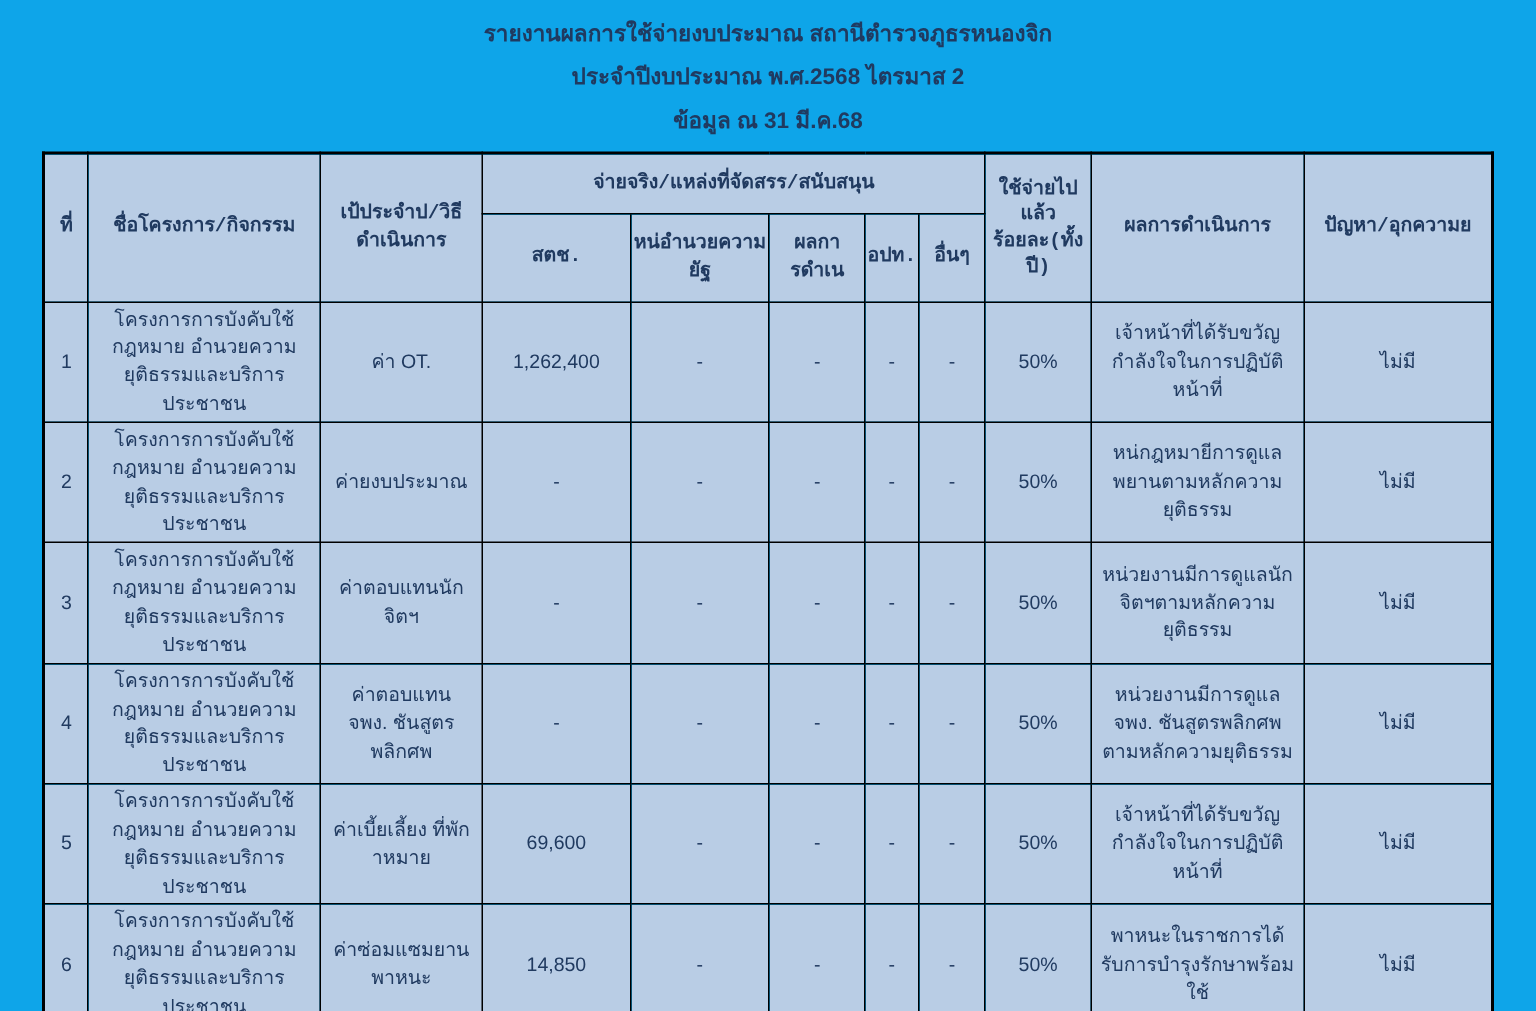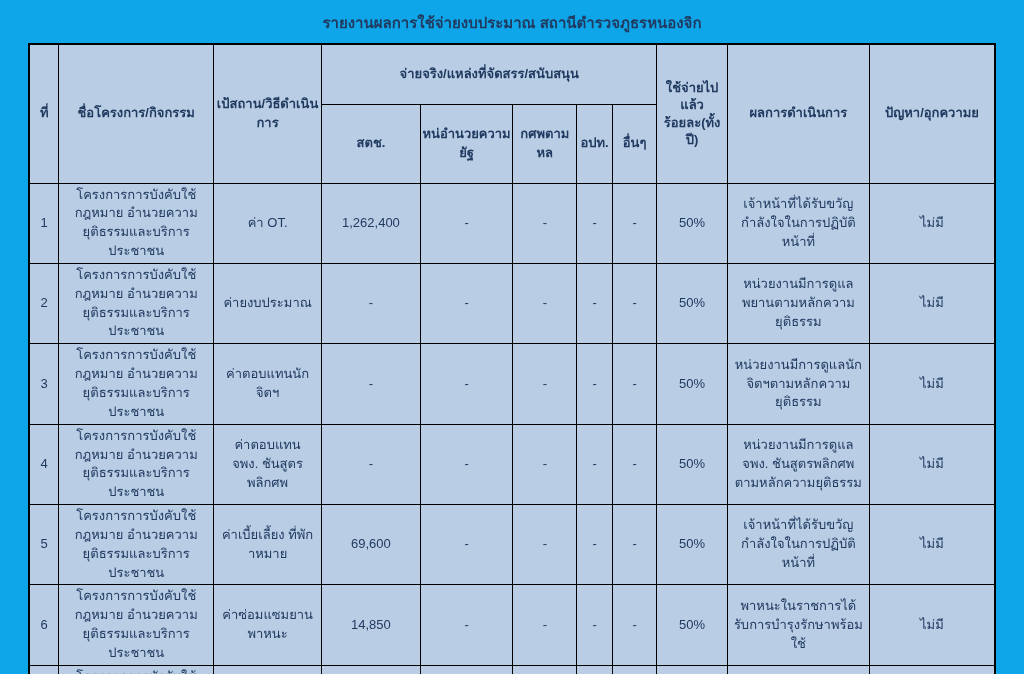--- a/index.html
+++ b/index.html
@@ -36,68 +36,70 @@
   th, td {
     border: 1px solid #000;
     background: #b9cde5;
     color: #203a60;
     text-align: center;
     vertical-align: middle;
     font-size: 13px;
     line-height: 1.45;
     overflow: hidden;
   }
-  thead th { font-weight: bold; padding: 20px 1px; }
+  thead th { font-weight: bold; padding: 10px 1px; font-family: Liberation Mono, monospace; }
   thead tr.group-row { height: 26px; }
   thead tr.sub-row { height: 24px; }
   tbody tr { height: 65px; }
   td { padding: 2px 3px; }
   td.wrap { padding: 2px 6px; }
   .two-line div { line-height: 1.35; }
 </style>
 </head>
 <body>
 
 <div class="page">
 
   <div class="titles">
     <div>รายงานผลการใช้จ่ายงบประมาณ สถานีตำรวจภูธรหนองจิก</div>
+    <div>ประจำปีงบประมาณ พ.ศ.2568 ไตรมาส 2</div>
+    <div>ข้อมูล ณ  31 มี.ค.68</div>
   </div>
 
   <table class="budget">
     <colgroup>
       <col style="width:3.1%">
       <col style="width:16.0%">
       <col style="width:11.2%">
       <col style="width:10.2%">
       <col style="width:9.6%">
       <col style="width:6.6%">
       <col style="width:3.7%">
       <col style="width:4.6%">
       <col style="width:7.3%">
       <col style="width:14.7%">
       <col style="width:13.0%">
     </colgroup>
     <thead>
       <tr class="group-row">
         <th rowspan="2">ที่</th>
         <th rowspan="2">ชื่อโครงการ/กิจกรรม</th>
-        <th rowspan="2">เป้สถาน/วิธีดำเนินการ</th>
+        <th rowspan="2">เป้ประจำป/วิธีดำเนินการ</th>
         <th colspan="5">จ่ายจริง/แหล่งที่จัดสรร/สนับสนุน</th>
         <th rowspan="2" class="two-line">
           <div>ใช้จ่ายไปแล้ว</div>
           <div>ร้อยละ(ทั้งปี)</div>
         </th>
         <th rowspan="2">ผลการดำเนินการ</th>
         <th rowspan="2">ปัญหา/อุกความย</th>
       </tr>
       <tr class="sub-row" id="source-header-row">
           <th>สตช.</th>
           <th>หน่อำนวยความยัฐ</th>
-          <th>กศพตามหล</th>
+          <th>ผลการดำเน</th>
           <th>อปท.</th>
           <th>อื่นๆ</th>
         </tr>
     </thead>
     <tbody id="table-body">
         <tr>
           <td>1</td>
           <td class="wrap">โครงการการบังคับใช้กฎหมาย อำนวยความยุติธรรมและบริการประชาชน</td>
           <td class="wrap">ค่า OT.</td>
           <td>1,262,400</td>
@@ -112,21 +114,21 @@
         <tr>
           <td>2</td>
           <td class="wrap">โครงการการบังคับใช้กฎหมาย อำนวยความยุติธรรมและบริการประชาชน</td>
           <td class="wrap">ค่ายงบประมาณ</td>
           <td>-</td>
           <td>-</td>
           <td>-</td>
           <td>-</td>
           <td>-</td>
           <td>50%</td>
-          <td class="wrap">หน่วยงานมีการดูแลพยานตามหลักความยุติธรรม</td>
+          <td class="wrap">หน่กฎหมายีการดูแลพยานตามหลักความยุติธรรม</td>
           <td>ไม่มี</td>
         </tr>
         <tr>
           <td>3</td>
           <td class="wrap">โครงการการบังคับใช้กฎหมาย อำนวยความยุติธรรมและบริการประชาชน</td>
           <td class="wrap">ค่าตอบแทนนักจิตฯ</td>
           <td>-</td>
           <td>-</td>
           <td>-</td>
           <td>-</td>

